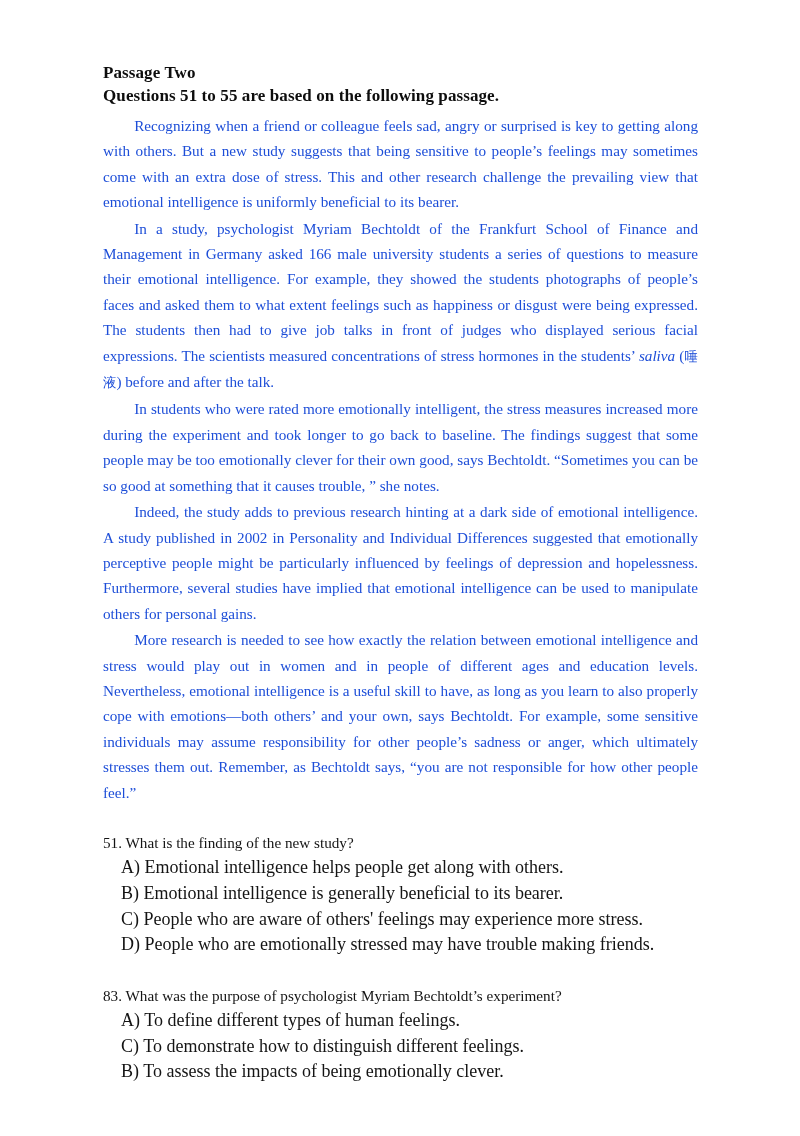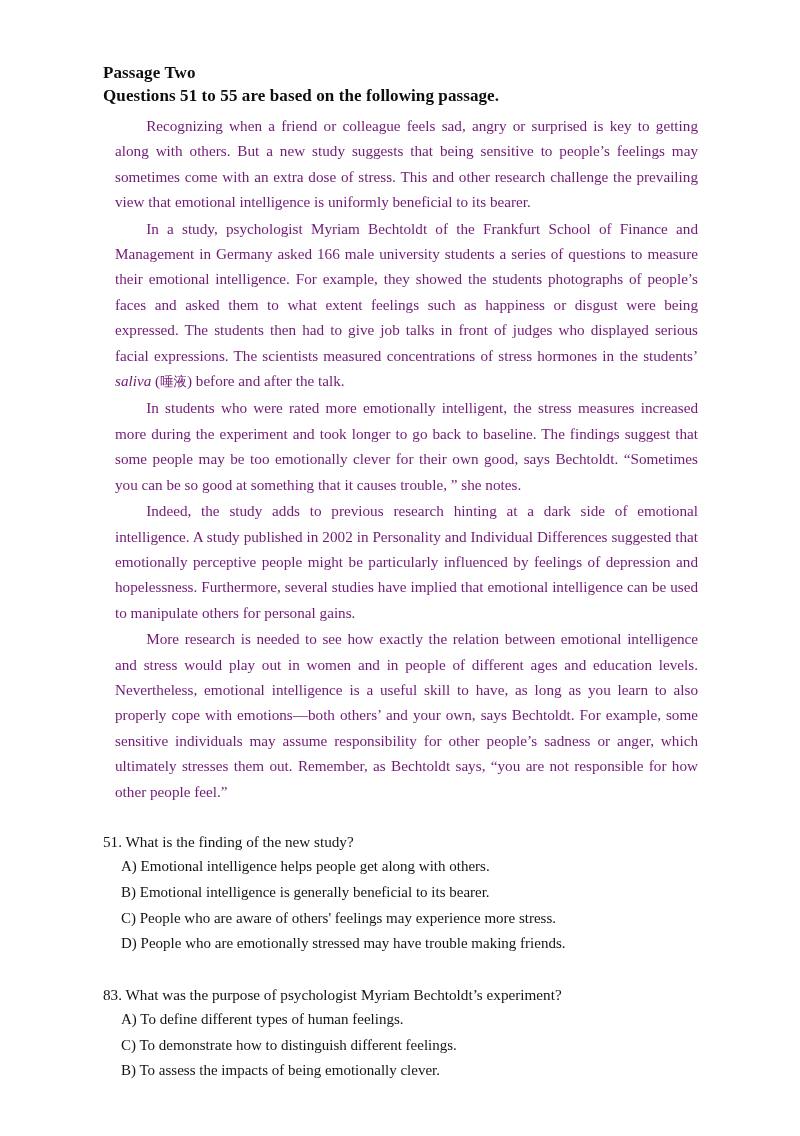--- a/index.html
+++ b/index.html
@@ -39,22 +39,22 @@
     margin-bottom: 7px;
   }
 
   
   .para {
     font-size: 15.2px;
     line-height: 25.4px;
     text-align: justify;
     text-justify: inter-word;
     text-indent: 2.05em;
-    margin: 0 0 1px 12px;
-    color: #701a75;
+    margin: 0 0 1px 0;
+    color: #1d4ed8;
     hyphens: none;
   }
   .para .it {
     font-style: italic;
   }
   .para .cjk {
     font-family: "DejaVu Sans", "Liberation Sans", sans-serif;
     font-size: 13.4px;
     font-style: normal;
   }
@@ -65,21 +65,21 @@
   }
   .qstem {
     font-size: 15.2px;
     line-height: 25.4px;
     text-align: left;
     text-indent: 0;
     margin: 0;
     color: #141414;
   }
   .qoption {
-    font-size: 15px;
+    font-size: 18px;
     line-height: 25.6px;
     text-align: left;
     text-indent: 0;
     margin: 0;
     padding-left: 18px;
     color: #141414;
   }
 
   
   .footer {

